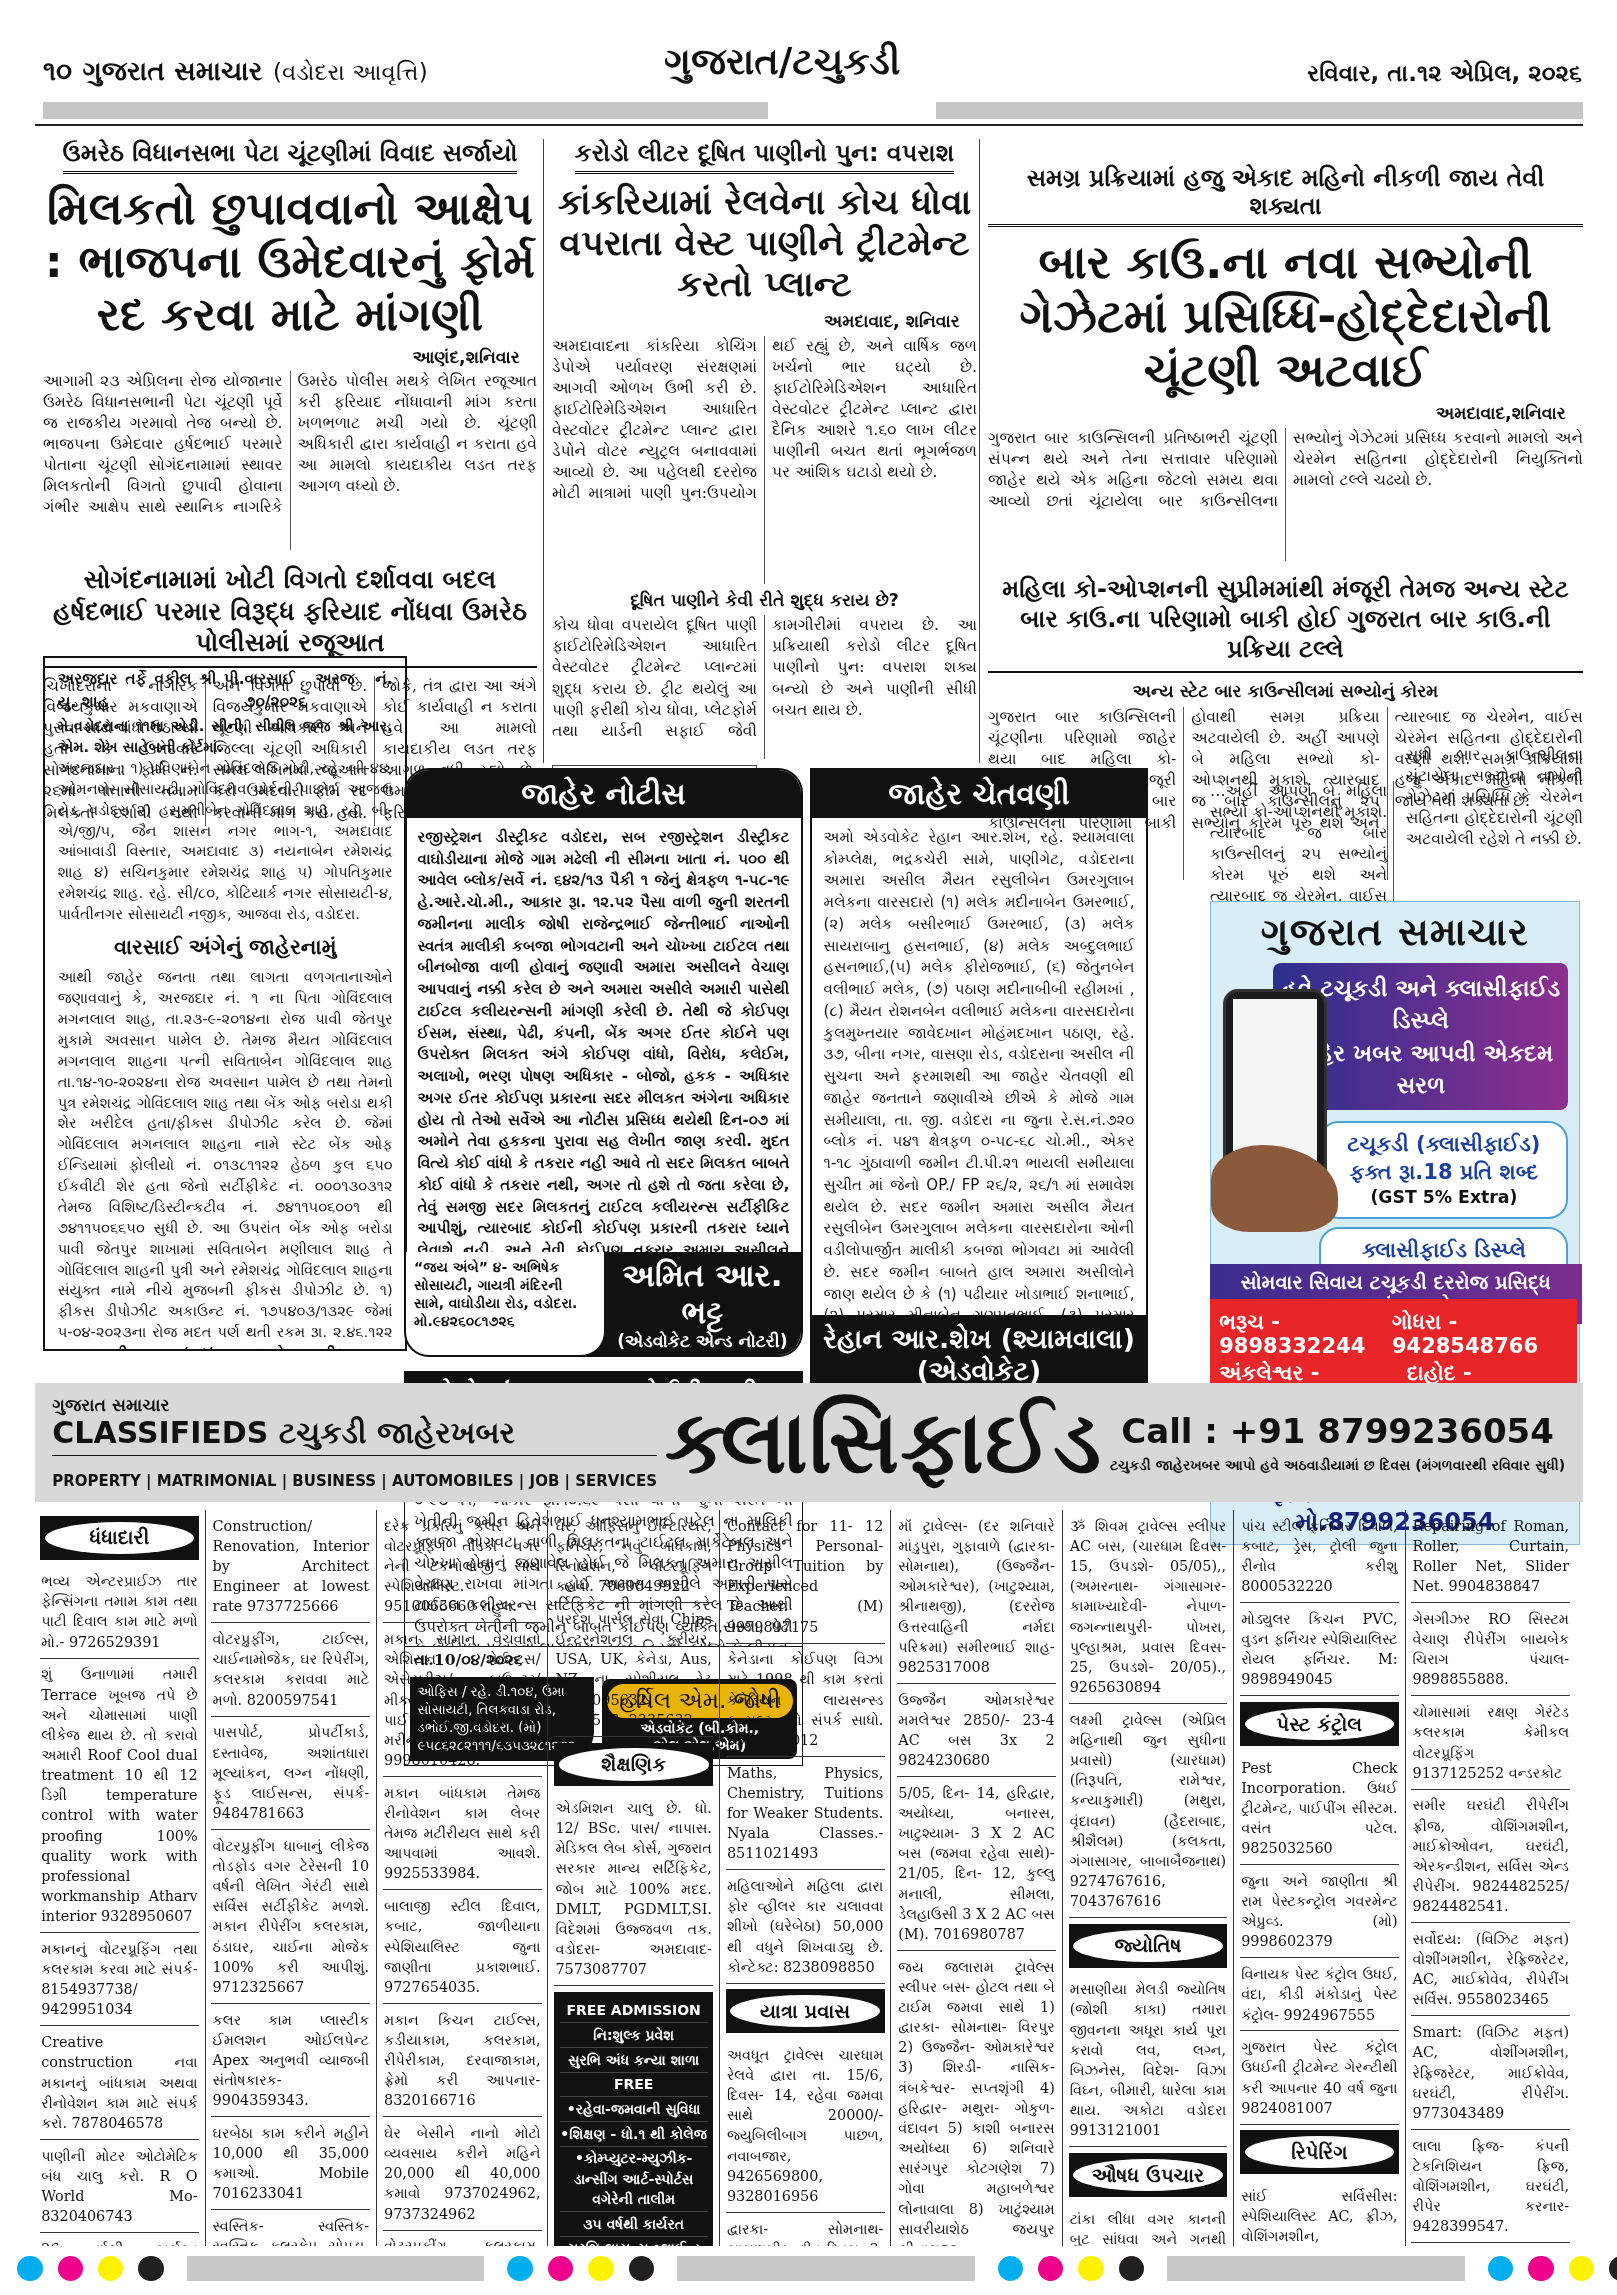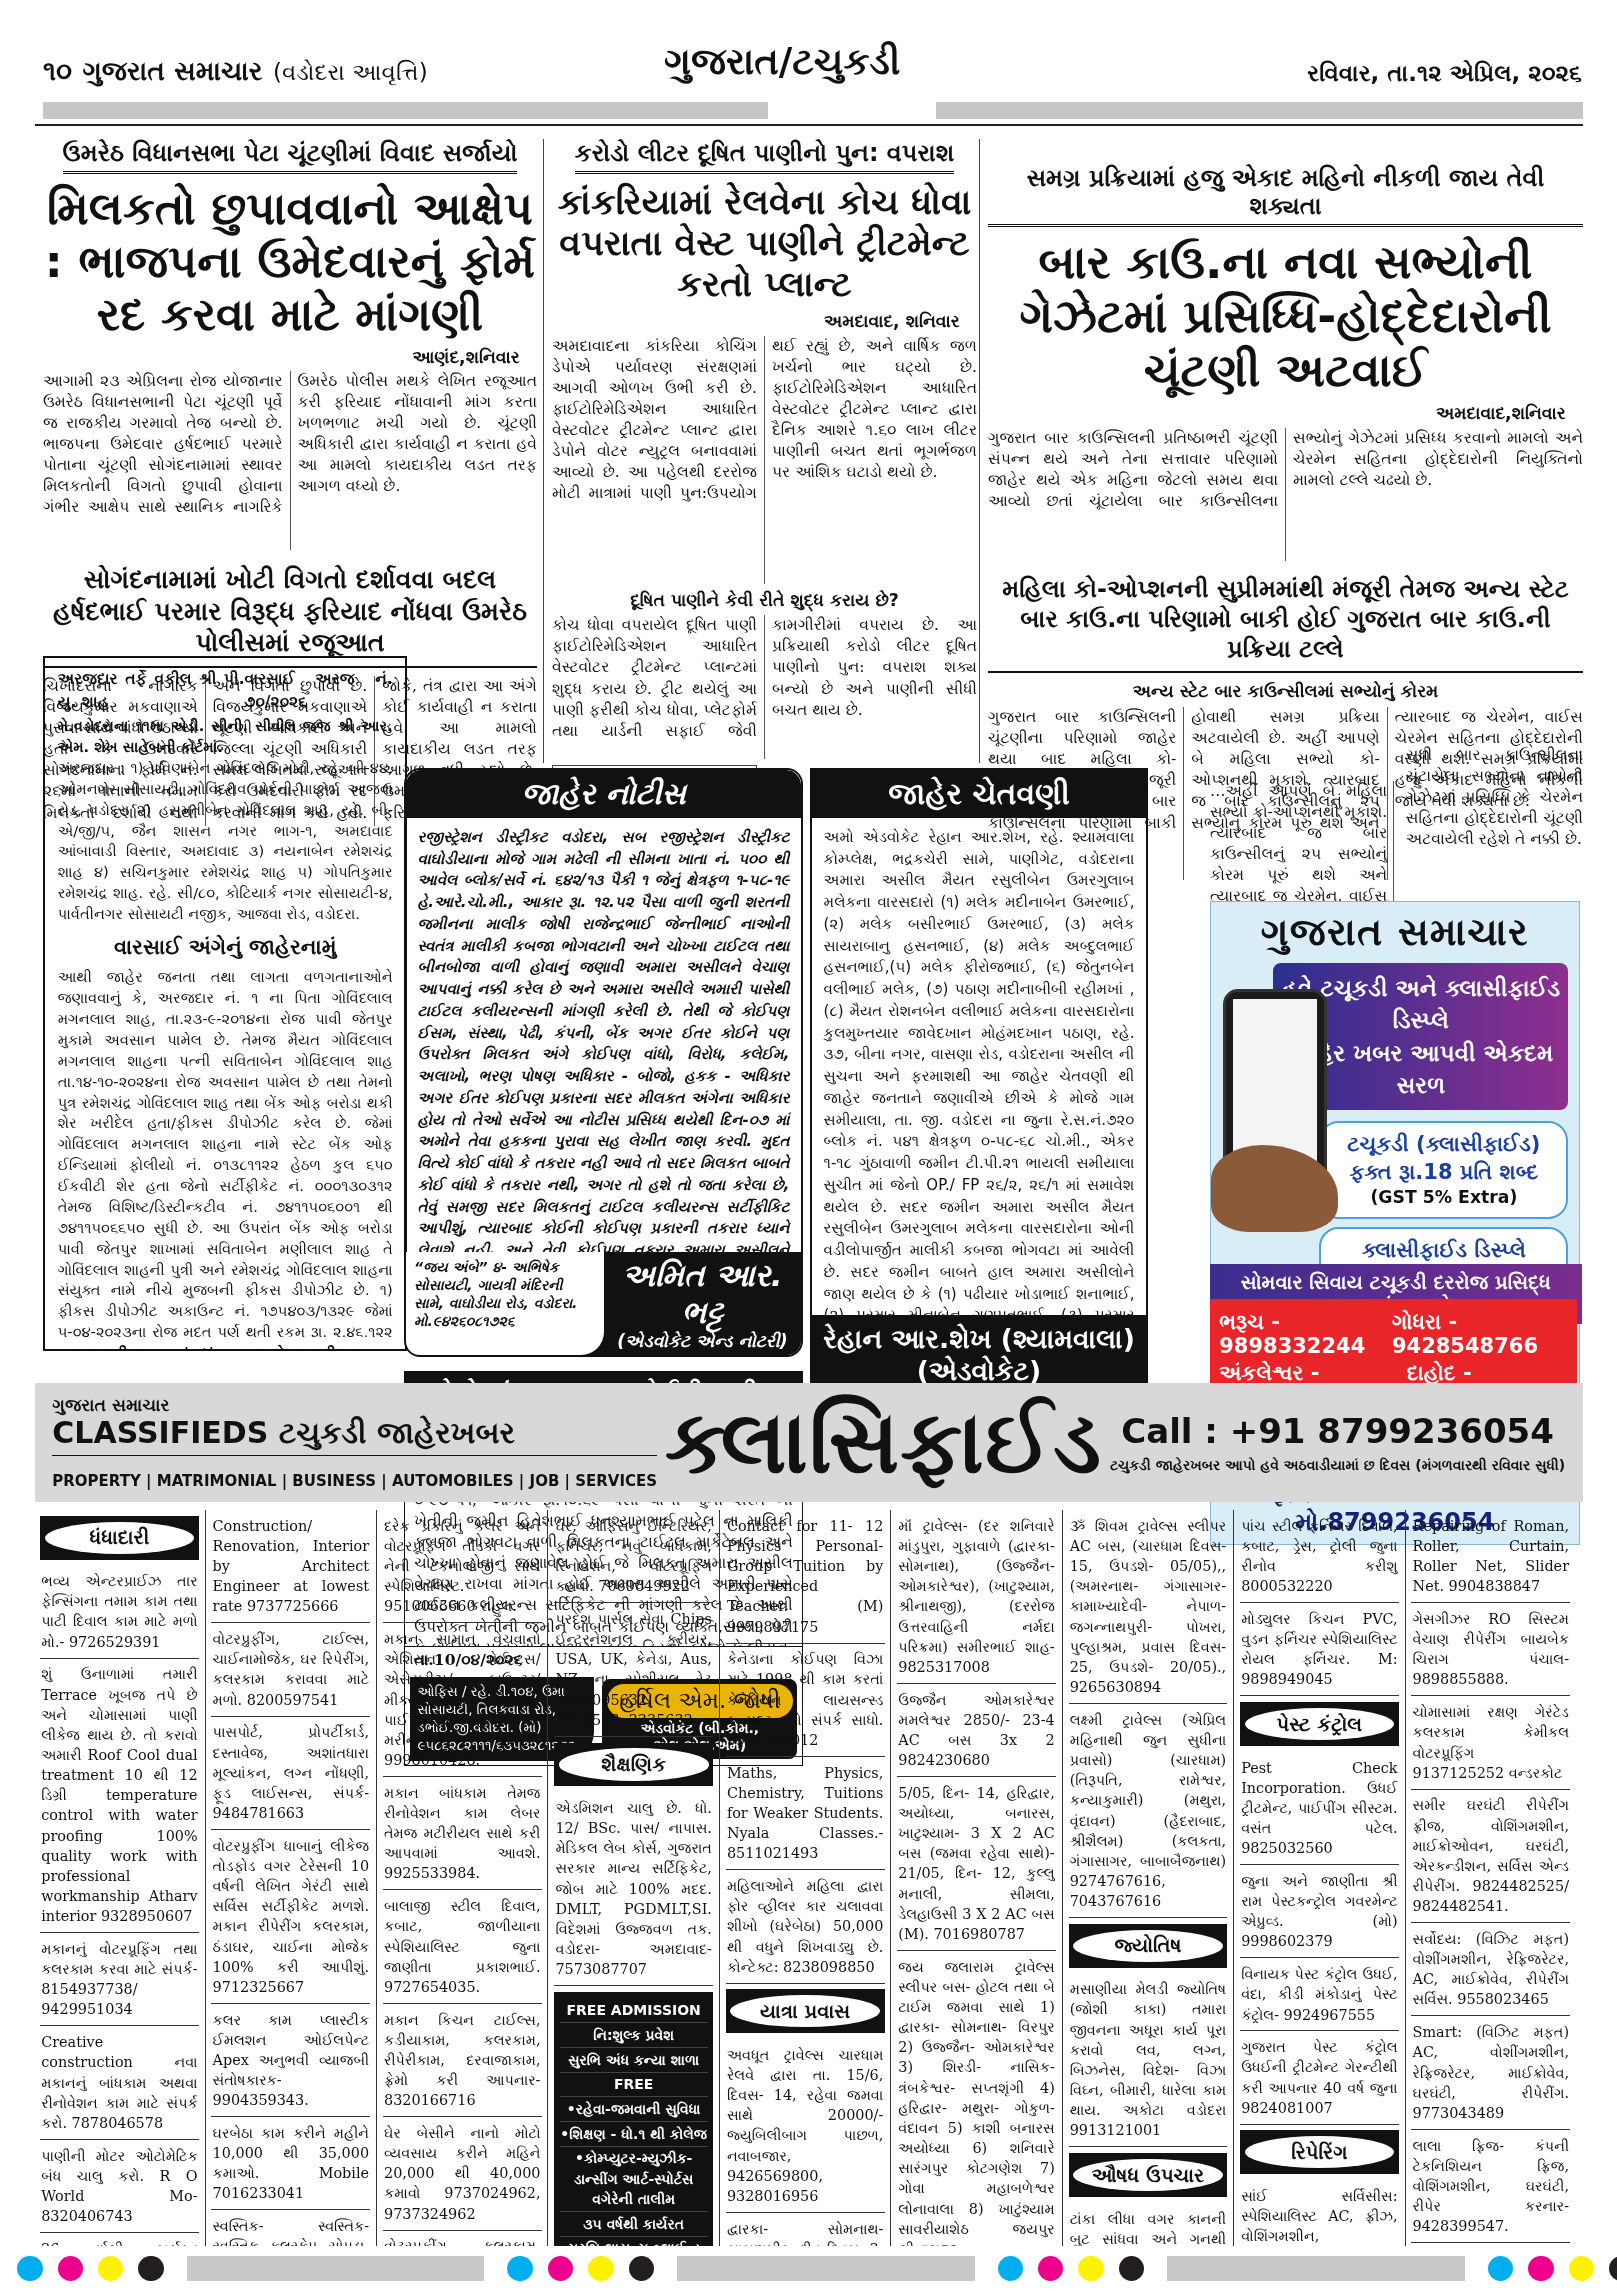--- a/index.html
+++ b/index.html
@@ -148,21 +148,21 @@
     <div class="ntitle">વારસાઈ અંગેનું જાહેરનામું</div>
     <div style="height:370px;overflow:hidden;">આથી જાહેર જનતા તથા લાગતા વળગતાનાઓને જણાવવાનું કે, અરજદાર નં. ૧ ના પિતા ગોવિંદલાલ મગનલાલ શાહ, તા.૨૩-૯-૨૦૧૪ના રોજ પાવી જેતપુર મુકામે અવસાન પામેલ છે. તેમજ મૈયત ગોવિંદલાલ મગનલાલ શાહના પત્ની સવિતાબેન ગોવિંદલાલ શાહ તા.૧૪-૧૦-૨૦૨૪ના રોજ અવસાન પામેલ છે તથા તેમનો પુત્ર રમેશચંદ્ર ગોવિંદલાલ શાહ તથા બેંક ઓફ બરોડા થકી શેર ખરીદેલ હતા/ફીકસ ડીપોઝીટ કરેલ છે. જેમાં ગોવિંદલાલ મગનલાલ શાહના નામે સ્ટેટ બેંક ઓફ ઈન્ડિયામાં ફોલીયો નં. ૦૧૩૮૧૧૨૨ હેઠળ કુલ ૬૫૦ ઈકવીટી શેર હતા જેનો સર્ટીફીકેટ નં. ૦૦૦૧૩૦૩૧૨ તેમજ વિશિષ્ટ/ડિસ્ટીન્કટીવ નં. ૭૪૧૧૫૦૬૦૦૧ થી ૭૪૧૧૫૦૬૬૫૦ સુધી છે. આ ઉપરાંત બેંક ઓફ બરોડા પાવી જેતપુર શાખામાં સવિતાબેન મણીલાલ શાહ તે ગોવિંદલાલ શાહની પુત્રી અને રમેશચંદ્ર ગોવિંદલાલ શાહના સંયુક્ત નામે નીચે મુજબની ફીકસ ડીપોઝીટ છે. ૧) ફીકસ ડીપોઝીટ અકાઉન્ટ નં. ૧૭૫૪૦૩/૧૩૨૯ જેમાં ૫-૦૪-૨૦૨૩ના રોજ મુદત પુર્ણ થતી રકમ રૂા. ૨,૪૬,૧૨૨ છે. ૨) ફીકસ ડીપોઝીટ એકાન્ટ નં. ૧૭૫૪૦૩/૧૩૩૦ જેમાં ૫-૦૪-૨૦૨૩ના રોજ મુદત પૂર્ણ થતી રકમ રૂા. ૨,૪૭,૧૫૧ છે. ૩) ફીકસ ડીપોઝીટ એકાઉન્ટ નં. ૧૭૫૪૦૩/૧૩૩૧ જેમાં ૫-૪-૨૦૨૩ના રોજ મુદત પૂર્ણ થતી રકમ રૂા. ૨,૪૭,૧૫૪ છે. ૪) ફીકસ ડીપોઝીટ એકાઉન્ટ નં.૧૭૫૪૦૩/૧૩૩૨ જેમાં ૫-૪-૨૦૨૩ના રોજ મુદત પુર્ણ થતી રકમ રૂા. ૨,૪૭,૧૫૪ છે. ૫) ફીકસ ડીપોઝીટ અકાઉન્ટ નં. ૧૭૫૪૦૩/૧૩૩૩ જેમાં ૫-૪-૨૦૨૩ના રોજ મુદત પુર્ણ થતી રકમ રૂા. ૨,૪૭,૧૫૨ છે. ૬) ફીકસ ડીપોઝીટ એકાઉન્ટ નં. ૧૭૫૪૦૩/૧૩૩૪ જેમાં ૫-૪-૨૦૨૩ના રોજ મુદત પુર્ણ થતી રકમ રૂા. ૨,૪૭,૧૫૪ છે. ૭) ફીકસ ડીપોઝીટ અકાઉન્ટ નં. ૧૭૫૪૦૩/૧૩૩૫ જેમાં ૫-૪-૨૦૨૩ના રોજ મુદત પુર્ણ થતી રકમ રૂા. ૨,૪૭,૧૫૨ છે. ૮) ફીકસ ડીપોઝીટ એકાઉન્ટ નં. ૧૭૫૪૦૩/૧૩૩૬ જેમાં ૫-૪-૨૦૨૩ના રોજ મુદત પુર્ણ થતી રકમ રૂા. ૨,૪૭,૧૬૦ છે. ૯) ફીકસ ડીપોઝીટ અકાઉન્ટ નં. ૧૭૫૪૦૩/૧૩૩૭ જેમાં ૫-૪-૨૦૨૩ના રોજ મુદત પુર્ણ થતી રકમ રૂા. ૨,૪૭,૧૫૪ છે. ૧૦) ફીકસ ડીપોઝીટ અકાઉન્ટ નં. ૧૭૫૪૦૩/૧૩૩૮ જેમાં ૫-૪-૨૦૨૩ના રોજ મુદત પુર્ણ થતી રકમ રૂા. ૨,૪૭,૧૫૪ છે. ઉપરોક્ત શેર / ફિકસ ડિપોઝીટમા અને તેની રકમ તથા ભવિષ્યમાંની રકમમાં વધારો ઘટાડો થાય તે સહીતની મળવા પાત્ર રકમ મેળવવા અરજદાર નં. ૧ નો કાયદેસરનો હકક, હિસ્સો સમાયેલો હોઈ મૈયત ગોવિંદલાલ શાહ તથા તેમની પત્ની સવિતાબેન ગોવિંદલાલ શાહ તથા તેમનો પુત્ર રમેશચંદ્ર ગોવિંદલાલ શાહના સીધી લીટીના વારસદાર હોવાના નાતે તેમજ અરજદાર નં. ૨, ૩, ૪ અને ૫ નાઓ તેઓનો હકક, હિસ્સો અરજદાર નં. ૧ ની તરફેણમાં જતો કરતા હોઈ, અરજદાર ન. ૧ વારસાઈ સર્ટીફીકેટ મેળવવા ઉપરોક્ત નંબરથી નામદાર અદાલત સમક્ષ અરજ ગુજારેલ છે. તે અંગે લાગતા વળગતા સંબંધકર્તા તમામને અરજદારને સકશેશન સર્ટીફીકેટ આપવા સામે કોઈ વાંધો કે તકરાર હોય તો તેઓએ આ નોટીસ પ્રસિધ્ધ થયેથી દિન-૩૦ માં નામદાર અદાલત સમક્ષ પોતાના વાંધા રજુ કરવા. જો તે પ્રમાણે તે મુદતમાં કઈ વાંધો આવશે નહિ તો અરજદારના હકક બાબતે નામદાર કોર્ટ જરૂરી પુરાવા લઈ અરજદારના હકક સાબિત થયેથી વારસાઈ અંગેનું સર્ટીફીકેટ આપશે જેની નોંધ લેશો.</div>
     <div class="hrow" style="margin-top:5.8px;">
       <span>આજ તારીખ : ૦૮/૦૪/૨૦૨૬ના રોજ મારી સહી તથા સિક્કો કરી આપ્યો.</span>
       <span>સ્થળ : વડોદરા</span>
     </div>
 
   </div>
 
   <div class="abs" style="left:404px;top:768px;width:399px;">
-    <div class="nbox" style="border-radius:16px;overflow:hidden;font-style:italic;">
+    <div class="nbox" style="border-radius:25px;overflow:hidden;">
       <div class="blackhdr">જાહેર નોટીસ</div>
       <div class="nbody" style="height:416px;">રજીસ્ટ્રેશન ડીસ્ટ્રીકટ વડોદરા, સબ રજીસ્ટ્રેશન ડીસ્ટ્રીકટ વાઘોડીયાના મોજે ગામ મઢેલી ની સીમના ખાતા નં. ૫૦૦ થી આવેલ બ્લોક/સર્વે નં. ૬૪૨/૧૩ પૈકી ૧ જેનું ક્ષેત્રફળ ૧-૫૮-૧૯ હે.આરે.ચો.મી., આકાર રૂા. ૧૨.૫૨ પૈસા વાળી જુની શરતની જમીનના માલીક જોષી રાજેન્દ્રભાઈ જેન્તીભાઈ નાઓની સ્વતંત્ર માલીકી કબજા ભોગવટાની અને ચોખ્ખા ટાઈટલ તથા બીનબોજા વાળી હોવાનું જણાવી અમારા અસીલને વેચાણ આપવાનું નક્કી કરેલ છે અને અમારા અસીલે અમારી પાસેથી ટાઈટલ કલીયરન્સની માંગણી કરેલી છે. તેથી જે કોઈપણ ઈસમ, સંસ્થા, પેઢી, કંપની, બેંક અગર ઈતર કોઈને પણ ઉપરોક્ત મિલકત અંગે કોઈપણ વાંધો, વિરોધ, કલેઈમ, અલાખો, ભરણ પોષણ અધિકાર - બોજો, હકક - અધિકાર અગર ઈતર કોઈપણ પ્રકારના સદર મીલકત અંગેના અધિકાર હોય તો તેઓ સર્વેએ આ નોટીસ પ્રસિધ્ધ થયેથી દિન-૦૭ માં અમોને તેવા હકકના પુરાવા સહ લેખીત જાણ કરવી. મુદત વિત્યે કોઈ વાંધો કે તકરાર નહી આવે તો સદર મિલકત બાબતે કોઈ વાંધો કે તકરાર નથી, અગર તો હશે તો જતા કરેલા છે, તેવું સમજી સદર મિલકતનું ટાઈટલ કલીયરન્સ સર્ટીફીકિટ આપીશું, ત્યારબાદ કોઈની કોઈપણ પ્રકારની તકરાર ધ્યાને લેવાશે નહી, અને તેવી કોઈપણ તકરાર અમારા અસીલને કોઈપણ રીતે અસરકર્તા અથવા બંધનકર્તા રહેશે નહી, તેની સર્વેએ આથી નોંધ લેવી. તા. ૧૨-૦૪-૨૦૨૬.</div>
       <div class="advrow">
         <div class="addr">“જય અંબે” ૪- અભિષેક સોસાયટી, ગાયત્રી મંદિરની સામે, વાઘોડીયા રોડ, વડોદરા. મો.૯૪૨૬૦૮૧૭૨૬</div>
         <div class="who">
           <div class="nm">અમિત આર. ભટ્ટ</div>
           <div class="tl">(એડવોકેટ એન્ડ નોટરી)</div>
         </div>
       </div>
     </div>

